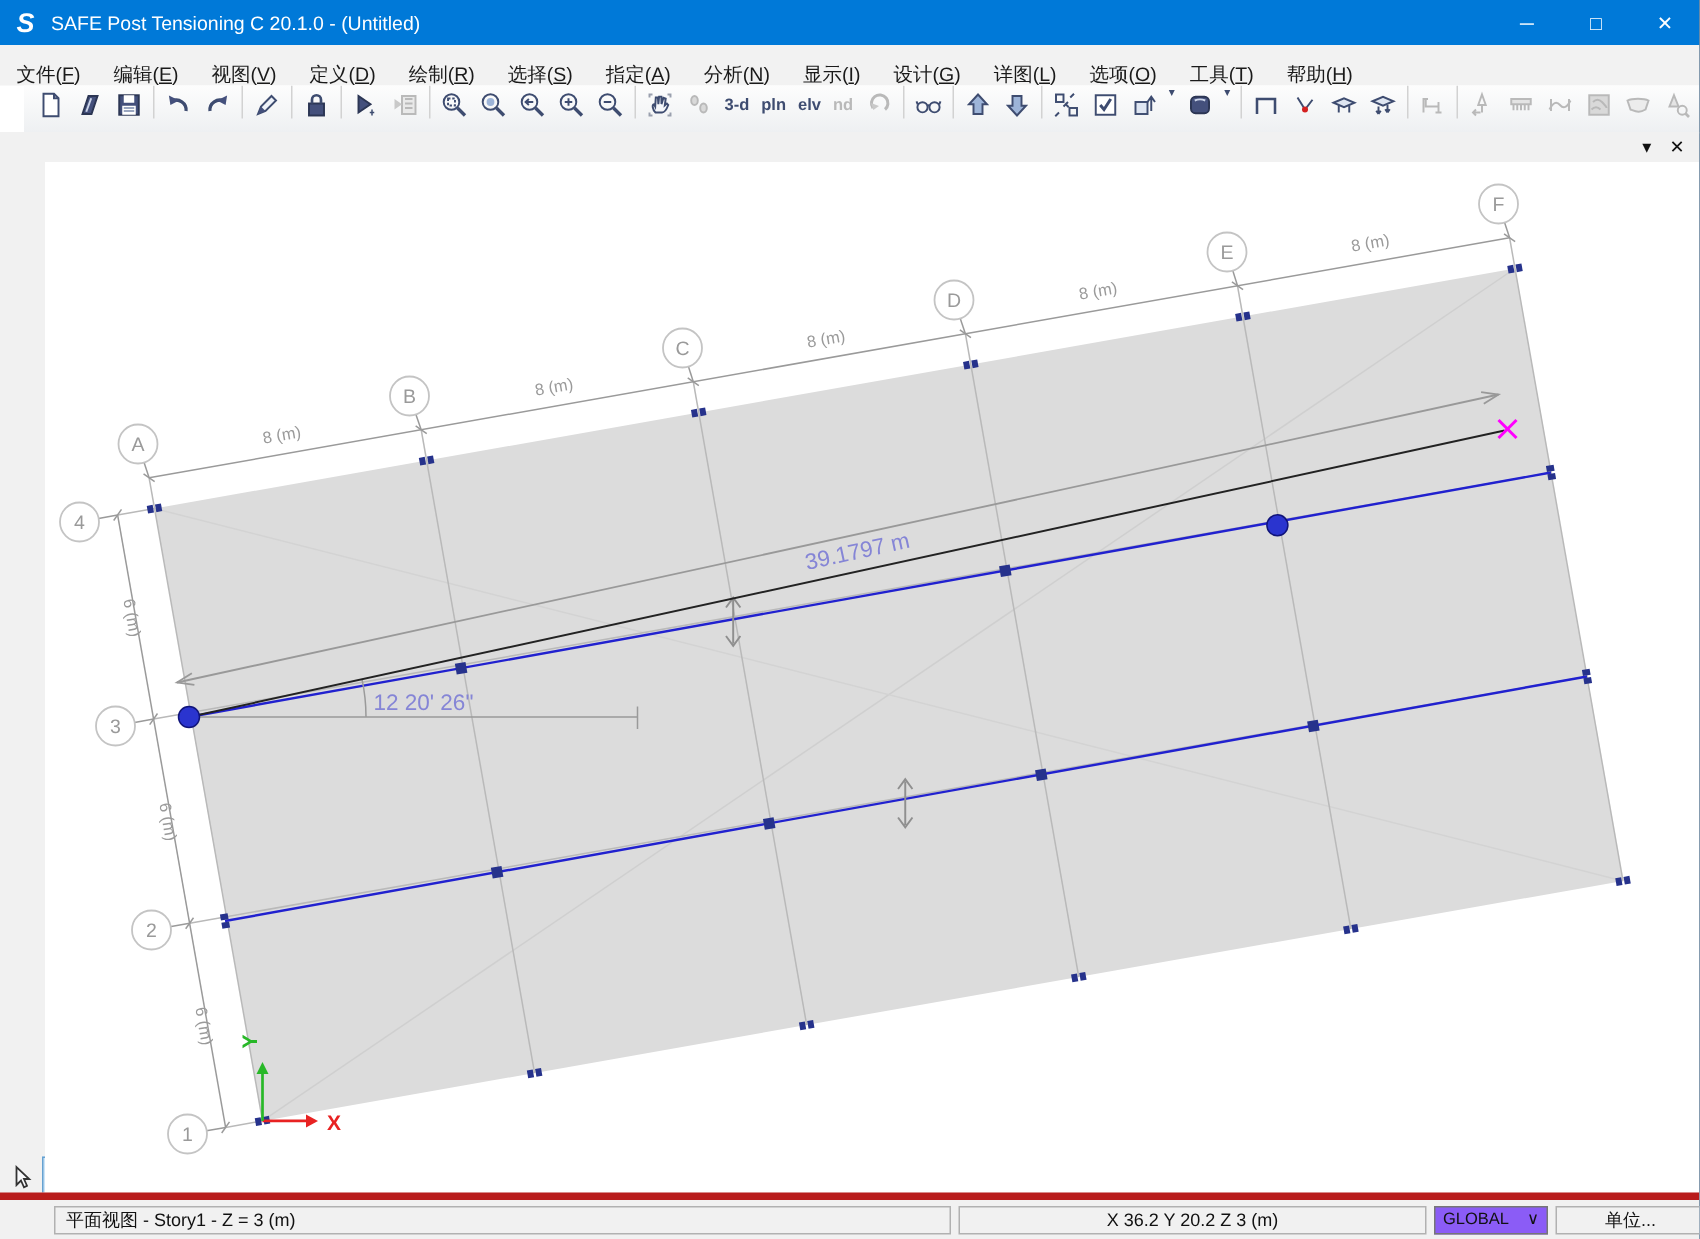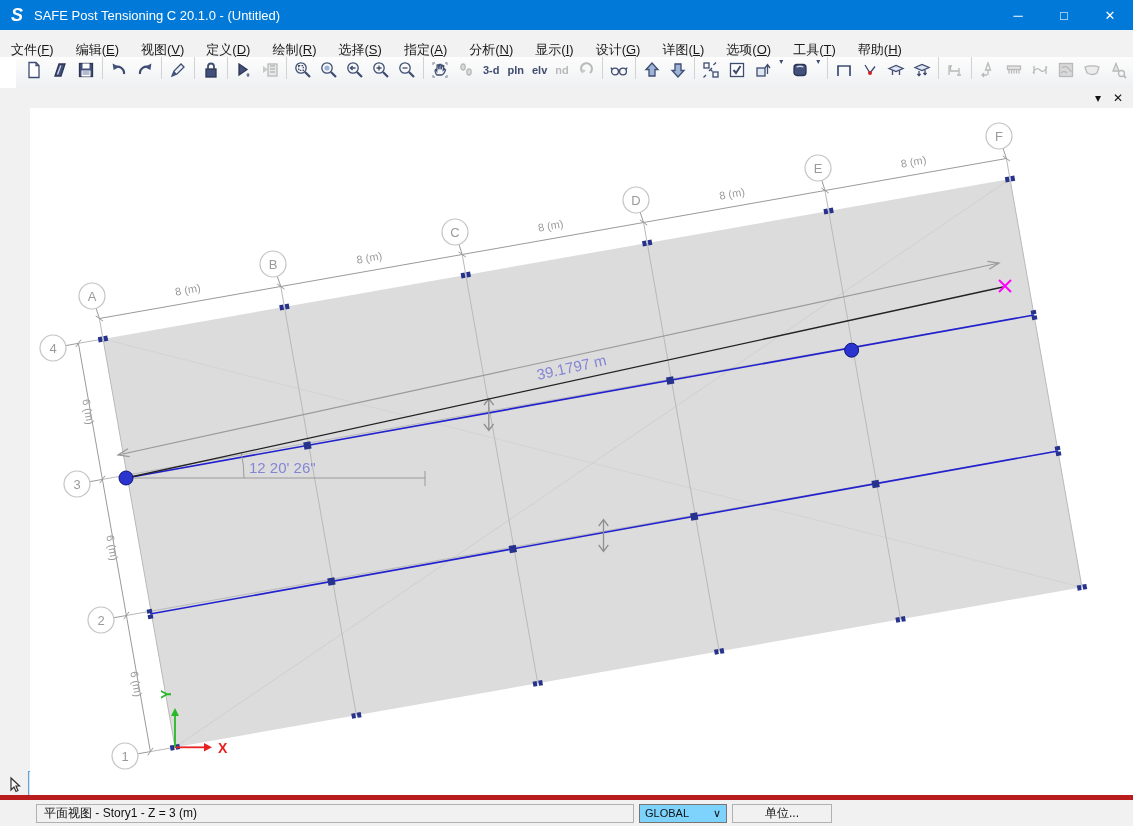--- a/index.html
+++ b/index.html
@@ -50,21 +50,21 @@
             font-size:12px;color:#111;}
   
   .canvas{position:absolute;left:30px;top:108px;right:0;bottom:26px;background:#fff;overflow:hidden;}
   .canvas svg text{font-family:"Liberation Sans",sans-serif;}
   
   .statusbar{position:absolute;left:0;right:0;bottom:0;height:26px;background:#f1f1f1;border-top:5px solid #b91c1c;
              display:flex;align-items:center;font-size:12px;color:#111;gap:5px;}
   .sb-panel{height:19px;line-height:17px;border:1px solid #b1b1b1;background:#f1f1f1;padding:0 7px;box-sizing:border-box;}
   .sb-view{margin-left:36px;width:598px;flex:none;}
   .sb-coords{width:312px;flex:none;text-align:center;}
-  .sb-combo{width:88px;flex:none;background:#7dd3fc;border:1px solid #767676;display:flex;
+  .sb-combo{width:76px;flex:none;background:#8b5cf6;border:1px solid #767676;display:flex;
             justify-content:space-between;align-items:center;padding:0 5px;font-size:11px;}
   .sb-units{width:100px;flex:none;text-align:center;}
 </style>
 </head>
 <body>
 
 <div class="window">
 
   <div class="titlebar">
     <div class="logo">S</div>
@@ -757,20 +757,21 @@
         <text transform="translate(884.1,57.6) rotate(-10)">8 (m)</text>
         <text transform="translate(54.4,304.4) rotate(80)">6 (m)</text>
         <text transform="translate(78.4,440.5) rotate(80)">6 (m)</text>
         <text transform="translate(102.4,576.6) rotate(80)">6 (m)</text>
       </g>
     </svg>
   </div>
 
   <div class="statusbar">
     <div class="sb-panel sb-view">平面视图 - Story1 - Z = 3 (m)</div>
+    <div class="sb-panel sb-coords">X 36.2  Y 20.2  Z 3 (m)</div>
     <div class="sb-panel sb-combo">
       <span>GLOBAL</span>
       <span>∨</span>
     </div>
     <div class="sb-panel sb-units">单位...</div>
   </div>
 
 </div>
 
 </body></html>

